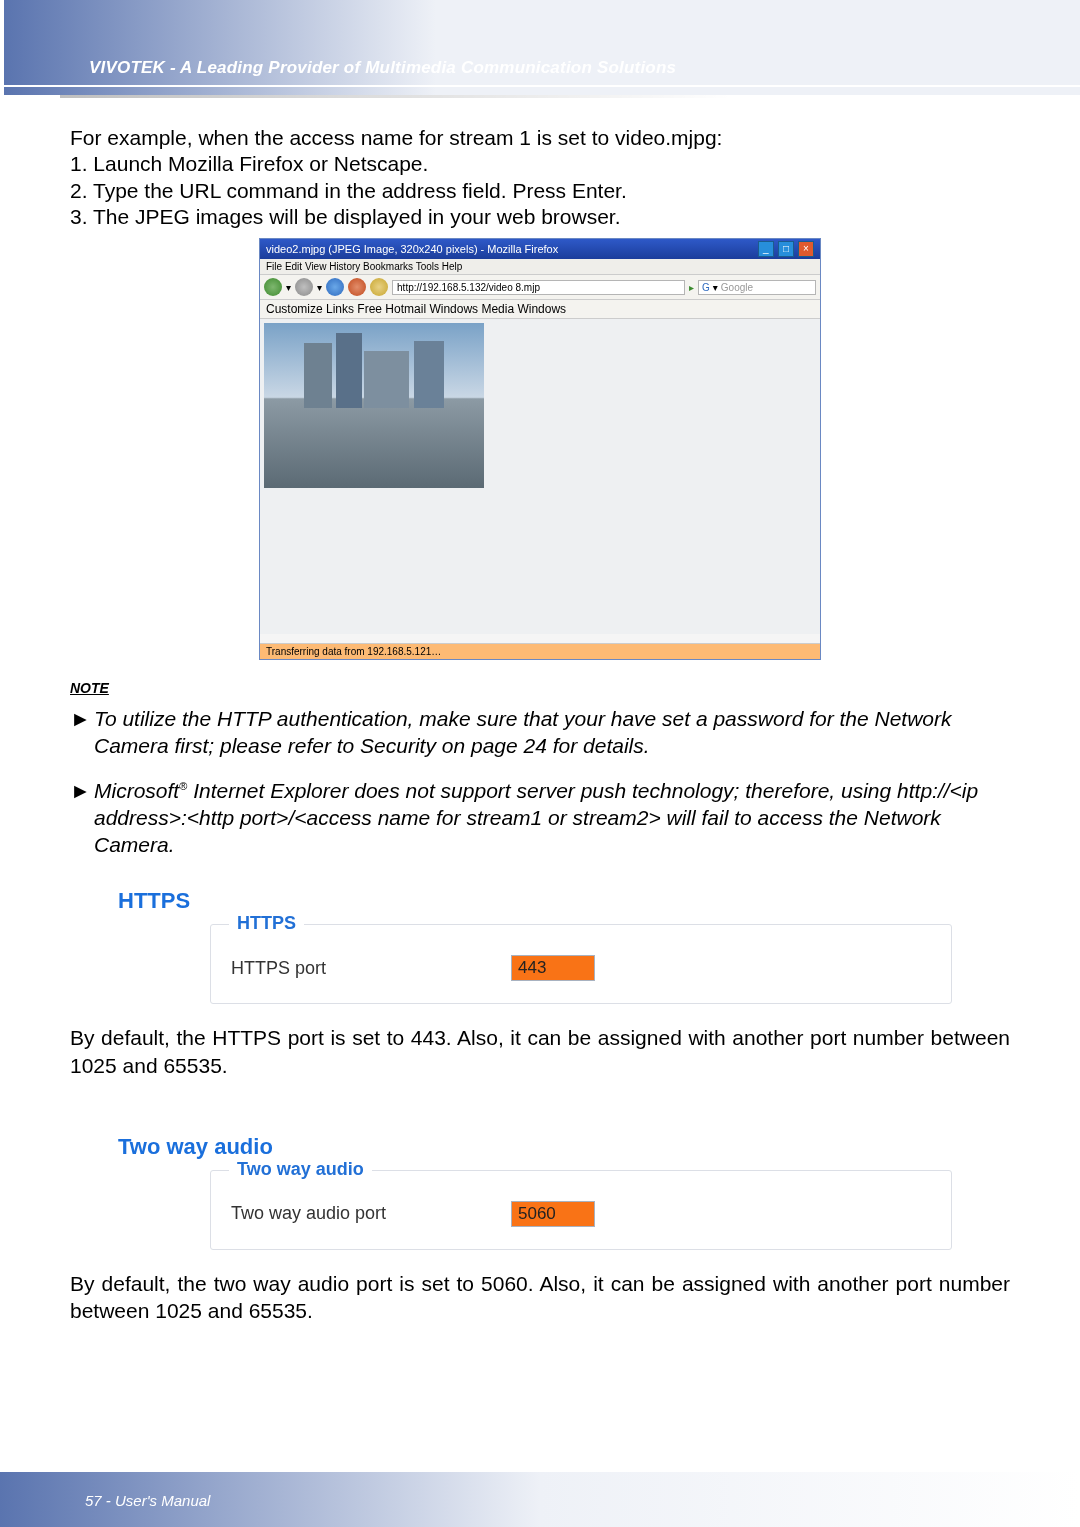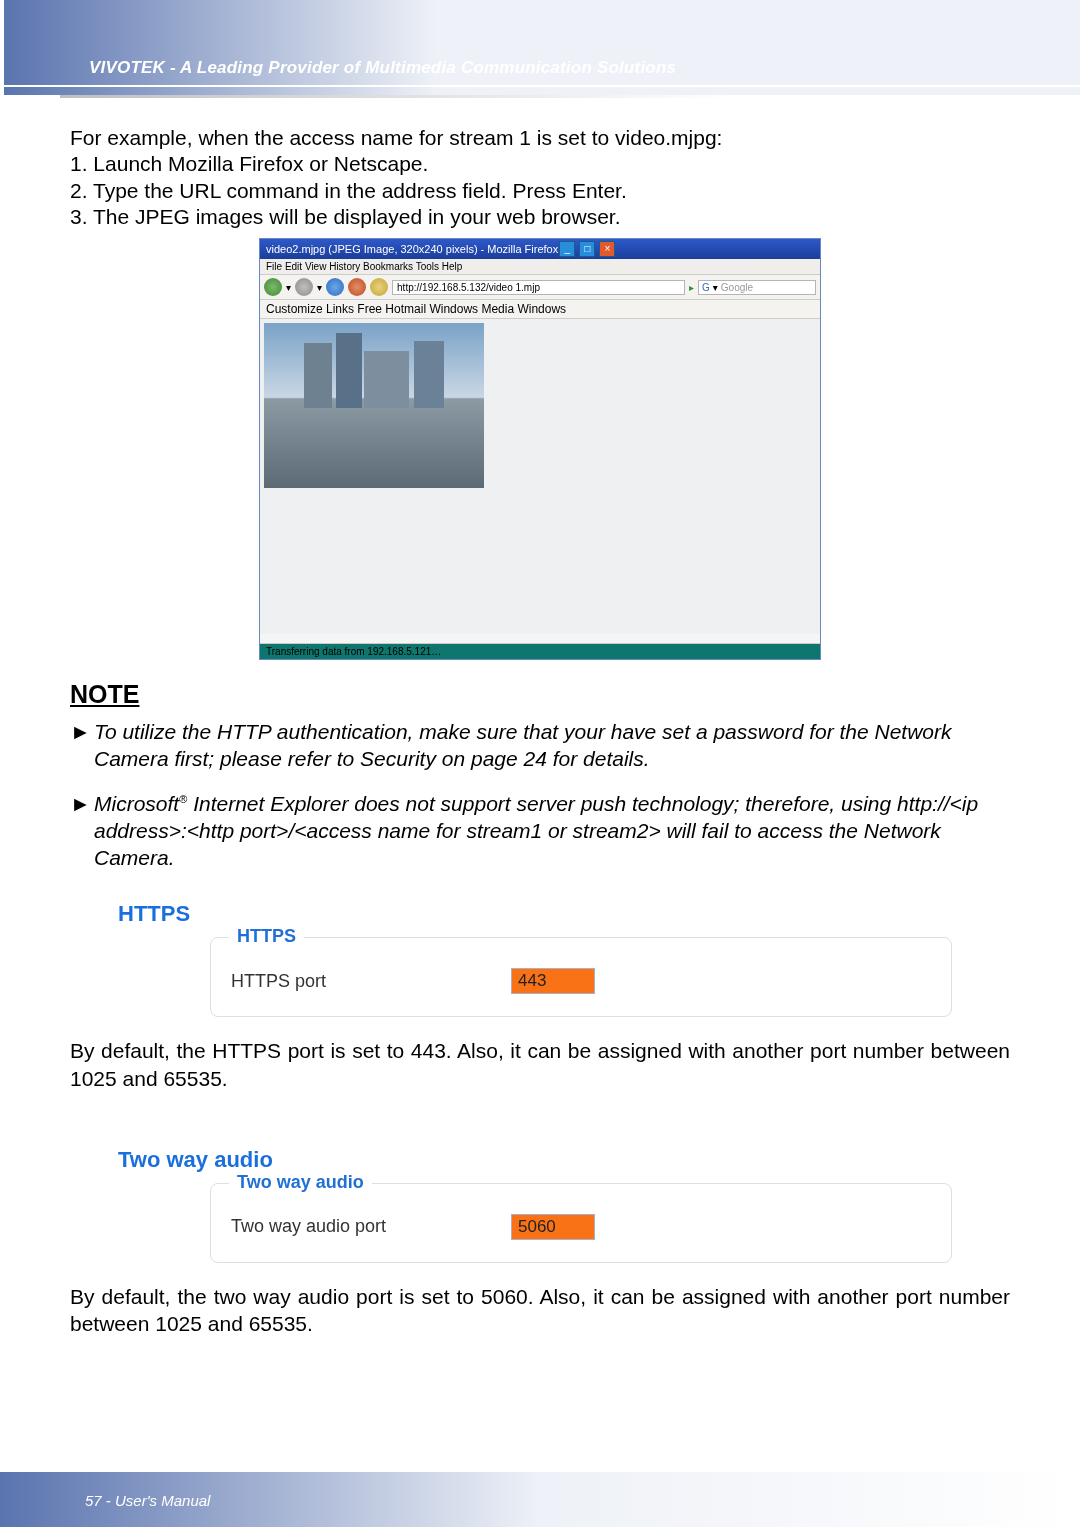--- a/index.html
+++ b/index.html
@@ -69,20 +69,21 @@
     position: relative;
     overflow: hidden;
   }
   .fig-title {
     background: linear-gradient(#2e59c8, #1b3d9b);
     color: #fff;
     font-size: 11px;
     padding: 2px 6px;
     display: flex;
     align-items: center;
+    justify-content: space-between;
   }
   .win-btns span {
     display:inline-block;
     width:14px;height:14px;
     background:#278edb;
     margin-left:1px;
     border:1px solid #1b5c8e;
     font-size:10px;line-height:14px;text-align:center;color:#fff;
   }
   .win-btns .close{background:#e05a2e;}
@@ -135,28 +136,29 @@
     position:absolute;
     left:4px; top:4px;
     width:220px;height:165px;
     background:
       linear-gradient(#7aa2c7 0%, #c9d7e5 45%, #8c9aa4 46%, #5b6a74 100%);
     overflow:hidden;
   }
   .bldg { position:absolute; background:#6e8191; }
   .fig-status {
     position:absolute;left:0;bottom:0;right:0;
-    background:#0f766e;border-top:1px solid #ccc;
+    background:#fdba74;border-top:1px solid #ccc;
     font-size:10px;padding:2px 6px;
     display:flex;justify-content:space-between;
   }
   .note-heading {
     font-weight: bold;
+    font-style: italic;
     text-decoration: underline;
-    font-size: 25px;
+    font-size: 14px;
     margin-top: 20px;
   }
   .note-list {
     margin-top: 10px;
     font-style: italic;
     font-size: 21px;
     line-height: 1.28;
   }
   .note-item {
     display: flex;
@@ -181,21 +183,21 @@
     margin-bottom: 10px;
     margin-left: 48px;
   }
   .form-box {
     margin-left: 140px;
     width: 700px;
     border: 1px solid #dcdfe6;
     position: relative;
     padding: 30px 20px 22px 20px;
     background: #fff;
-    border-radius: 8px;
+    border-radius: 3px;
   }
   .form-box::before {
     content: attr(data-legend);
     position: absolute;
     top: -12px;
     left: 18px;
     background: #fff;
     padding: 0 8px;
     color: #2270d6;
     font-size: 18px;
@@ -272,21 +274,21 @@
       </div>
       <div class="fig-menu">File   Edit   View   History   Bookmarks   Tools   Help</div>
       <div class="fig-toolbar">
         <span class="nav-btn nav-back"></span>
         <span>▾</span>
         <span class="nav-btn nav-fwd"></span>
         <span>▾</span>
         <span class="nav-btn nav-reload"></span>
         <span class="nav-btn nav-stop"></span>
         <span class="nav-btn nav-home"></span>
-        <span class="addr">http://192.168.5.132/video 1.mjp</span>
+        <span class="addr">http://192.168.5.132/video 8.mjp</span>
         <span style="color:#3a8a2e;">▸</span>
         <span class="search-box">
           <span style="color:#2e6abf;">G</span>
           <span>▾</span>
           <span style="color:#999;">Google</span>
         </span>
       </div>
       <div class="fig-bookmarks">Customize Links   Free Hotmail   Windows Media   Windows</div>
       <div class="fig-canvas">
         <div class="photo">

